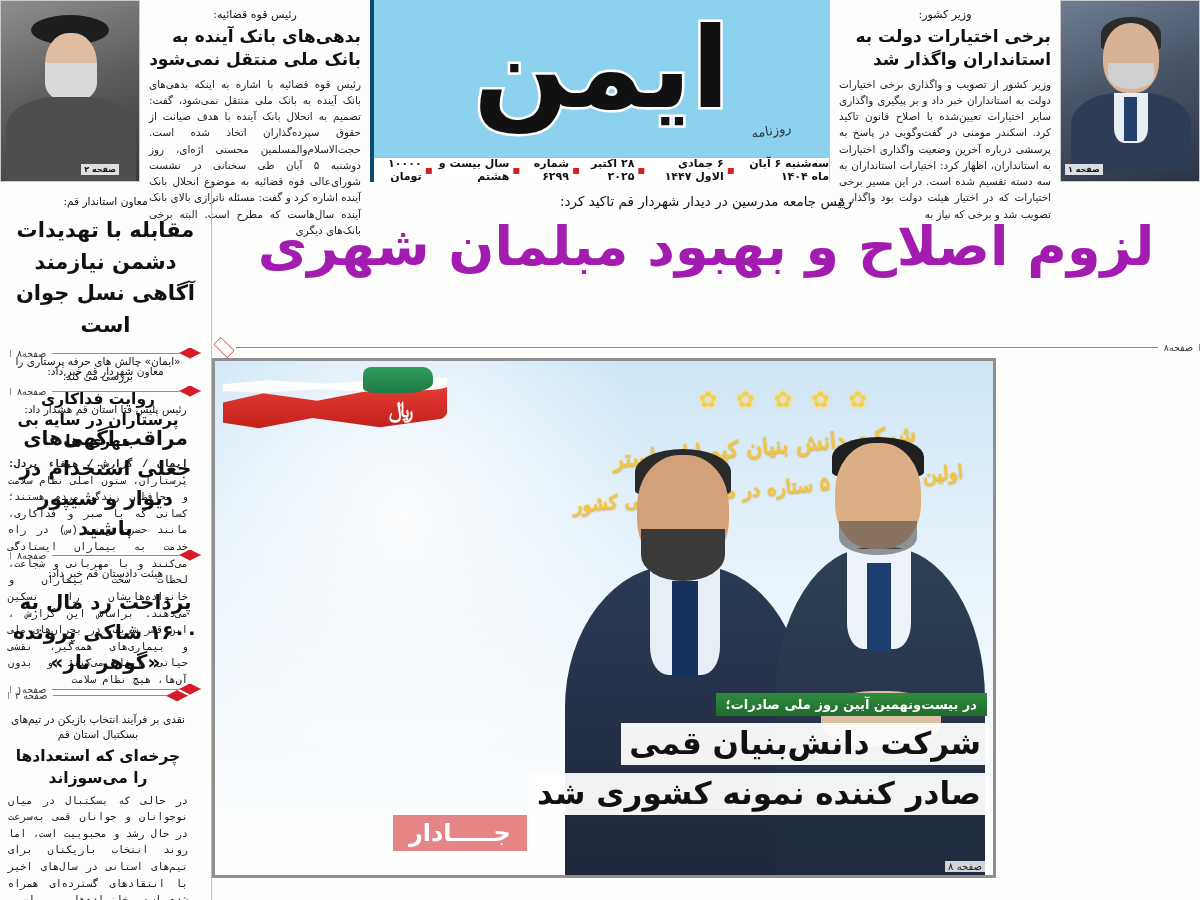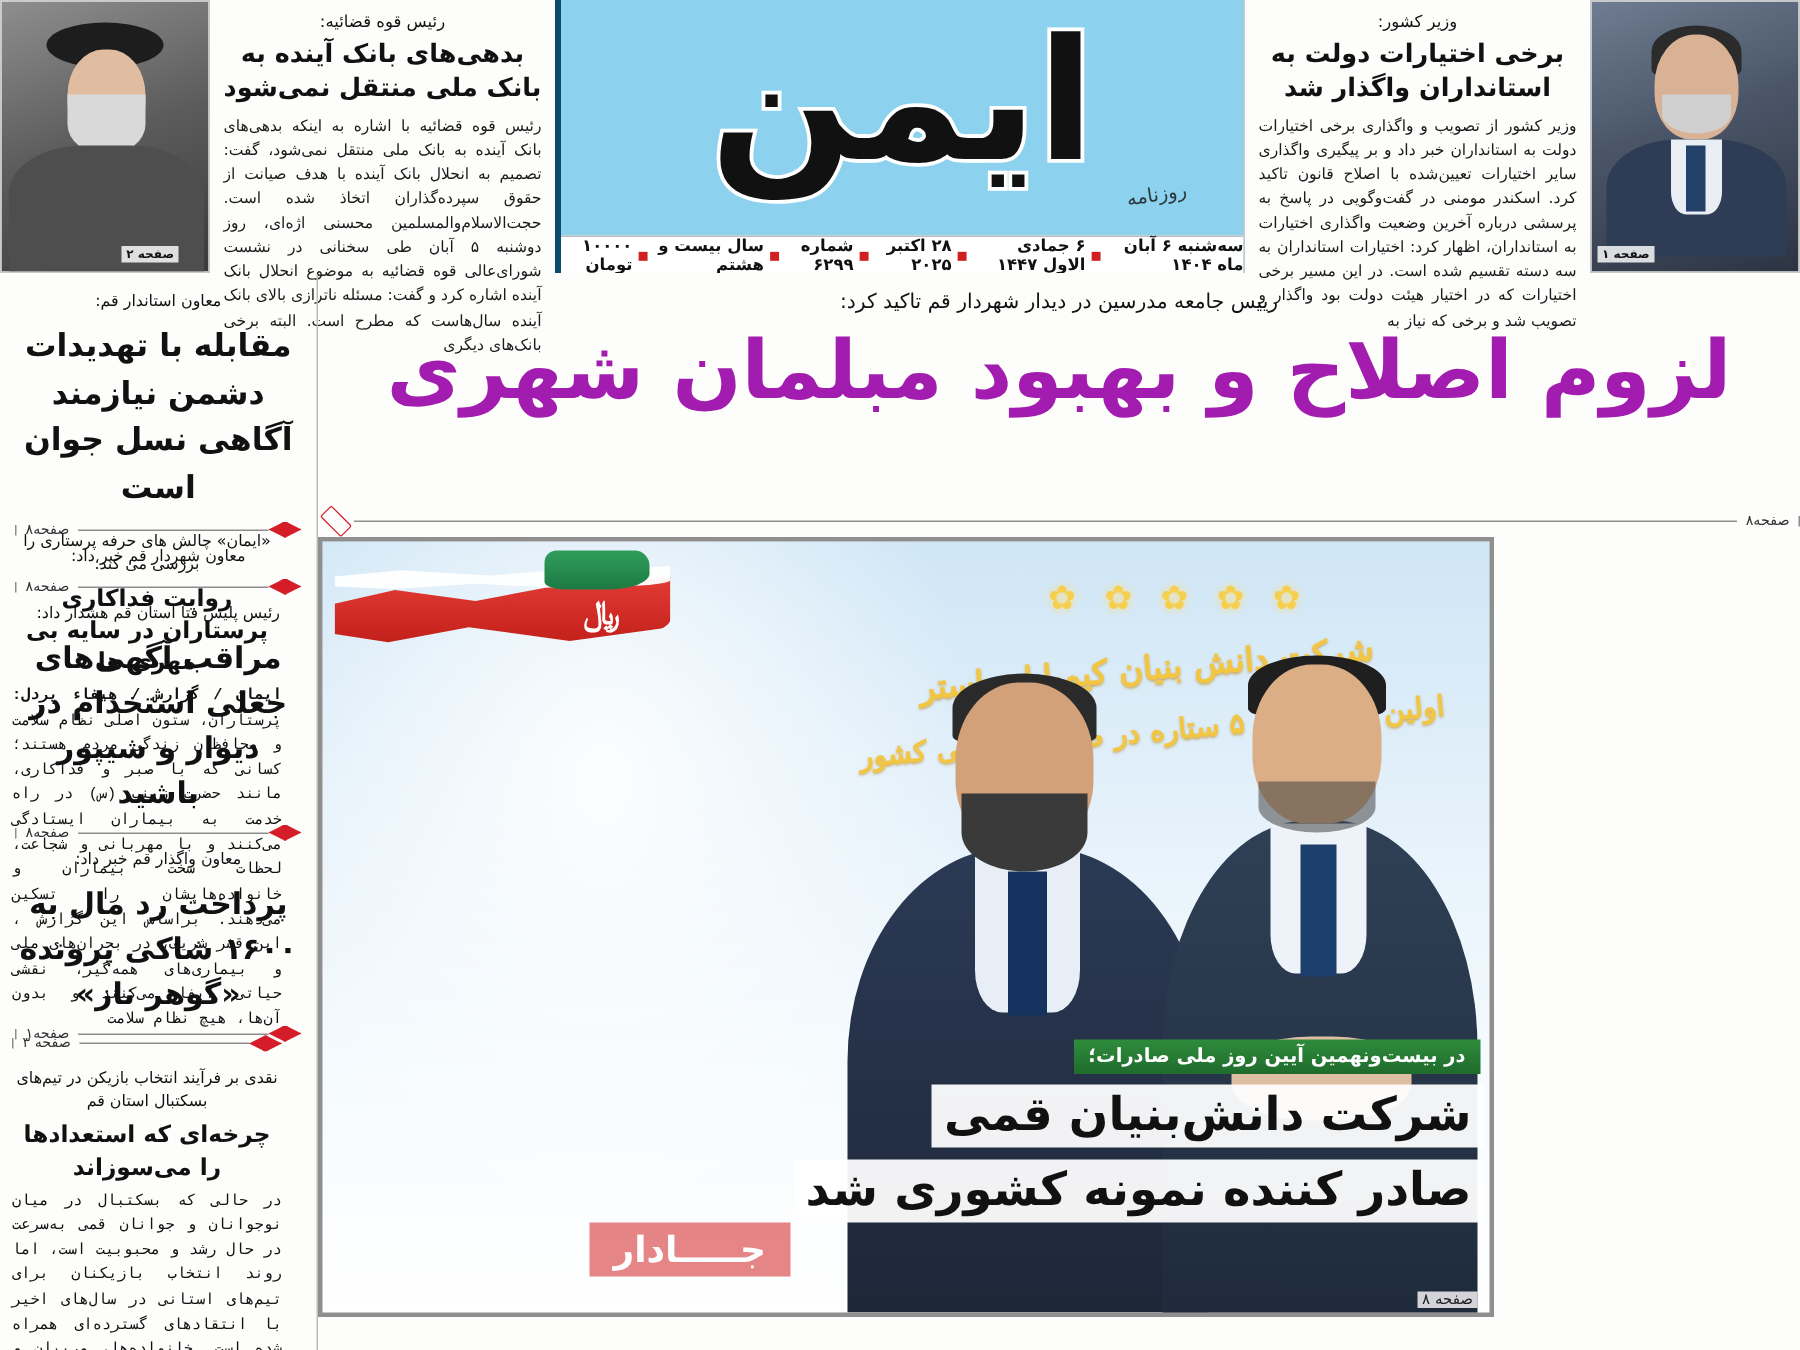--- a/index.html
+++ b/index.html
@@ -30,21 +30,21 @@
   .turban{position:absolute;width:78px;height:30px;left:30px;top:14px;background:#1d1d1d;border-radius:50%;}
   .face-b{position:absolute;width:52px;height:66px;left:44px;top:32px;background:#e0bda1;border-radius:46%;}
   .beard-b{position:absolute;width:52px;height:40px;left:44px;top:62px;background:#d9d9d9;border-radius:0 0 55% 55%;}
   .robe-b{position:absolute;width:130px;height:84px;left:5px;top:96px;background:#4e4e4e;border-radius:38% 38% 0 0;}
   .ph-tag{position:absolute;bottom:6px;right:20px;font-size:8px;background:rgba(255,255,255,.82);color:#111;padding:1px 3px;font-weight:bold;letter-spacing:0;}
   .ph-tag.l{right:auto;left:4px;}
 
   .top-col{flex:0 0 230px;padding:6px 9px 0 9px;box-sizing:border-box;}
   .top-col.right{order:2;}
   .kicker{font-size:11px;text-align:center;color:#111;margin:2px 0 3px;line-height:1.3;}
-  .top-head{font-size:17px;font-weight:bold;text-align:center;line-height:1.34;margin:0 0 5px;}
+  .top-head{font-size:17px;font-weight:bold;line-height:1.34;margin:0 0 5px;}
   .top-body{font-size:10.4px;line-height:1.56;text-align:justify;color:#1a1a1a;}
 
   .masthead{flex:1 1 auto;order:1;position:relative;background:#8cd2ee;border-right:1px solid #c9c9c9;border-left:4px solid #0c4a6e;overflow:hidden;}
   .logo-wrap{position:absolute;inset:0 0 34px 0;display:flex;align-items:center;justify-content:center;}
   .logo-txt{font-size:112px;font-weight:bold;line-height:1;color:#111;
     -webkit-text-stroke:5px #fff;paint-order:stroke fill;letter-spacing:-4px;transform:translateY(-6px);}
   .logo-sub{position:absolute;right:38px;bottom:44px;font-size:13px;color:#1a1a1a;transform:rotate(-9deg);opacity:.85;}
   .dateline{position:absolute;left:0;right:0;bottom:0;height:24px;background:#fff;border-top:1px solid #bbb;
     display:flex;align-items:center;justify-content:center;font-size:11px;font-weight:bold;gap:3px;}
   .dateline .sep{color:#d02020;font-size:12px;line-height:1;}
@@ -266,21 +266,21 @@
       <div class="rb-head sm">مراقب آگهی‌های جعلی استخدام در دیوار و شیپور باشید</div>
       <div class="rule" style="margin-top:6px">
         <span class="diam2"></span>
         <span class="line"></span>
         <span class="pgs">صفحه۸</span>
         <span class="tick"></span>
       </div>
     </div>
 
     <div>
-      <div class="rb-kicker">معاون واگذار قم خبر داد:</div>
+      <div class="rb-kicker">هیئت دادستان قم خبر داد:</div>
       <div class="rb-head sm">پرداخت رد مال به ۱۶۰۰ شاکی پرونده «گوهر ناز»</div>
       <div class="rule" style="margin-top:6px">
         <span class="diam2"></span>
         <span class="line"></span>
         <span class="pgs">صفحه۱</span>
         <span class="tick"></span>
       </div>
     </div>
   </div>
 

